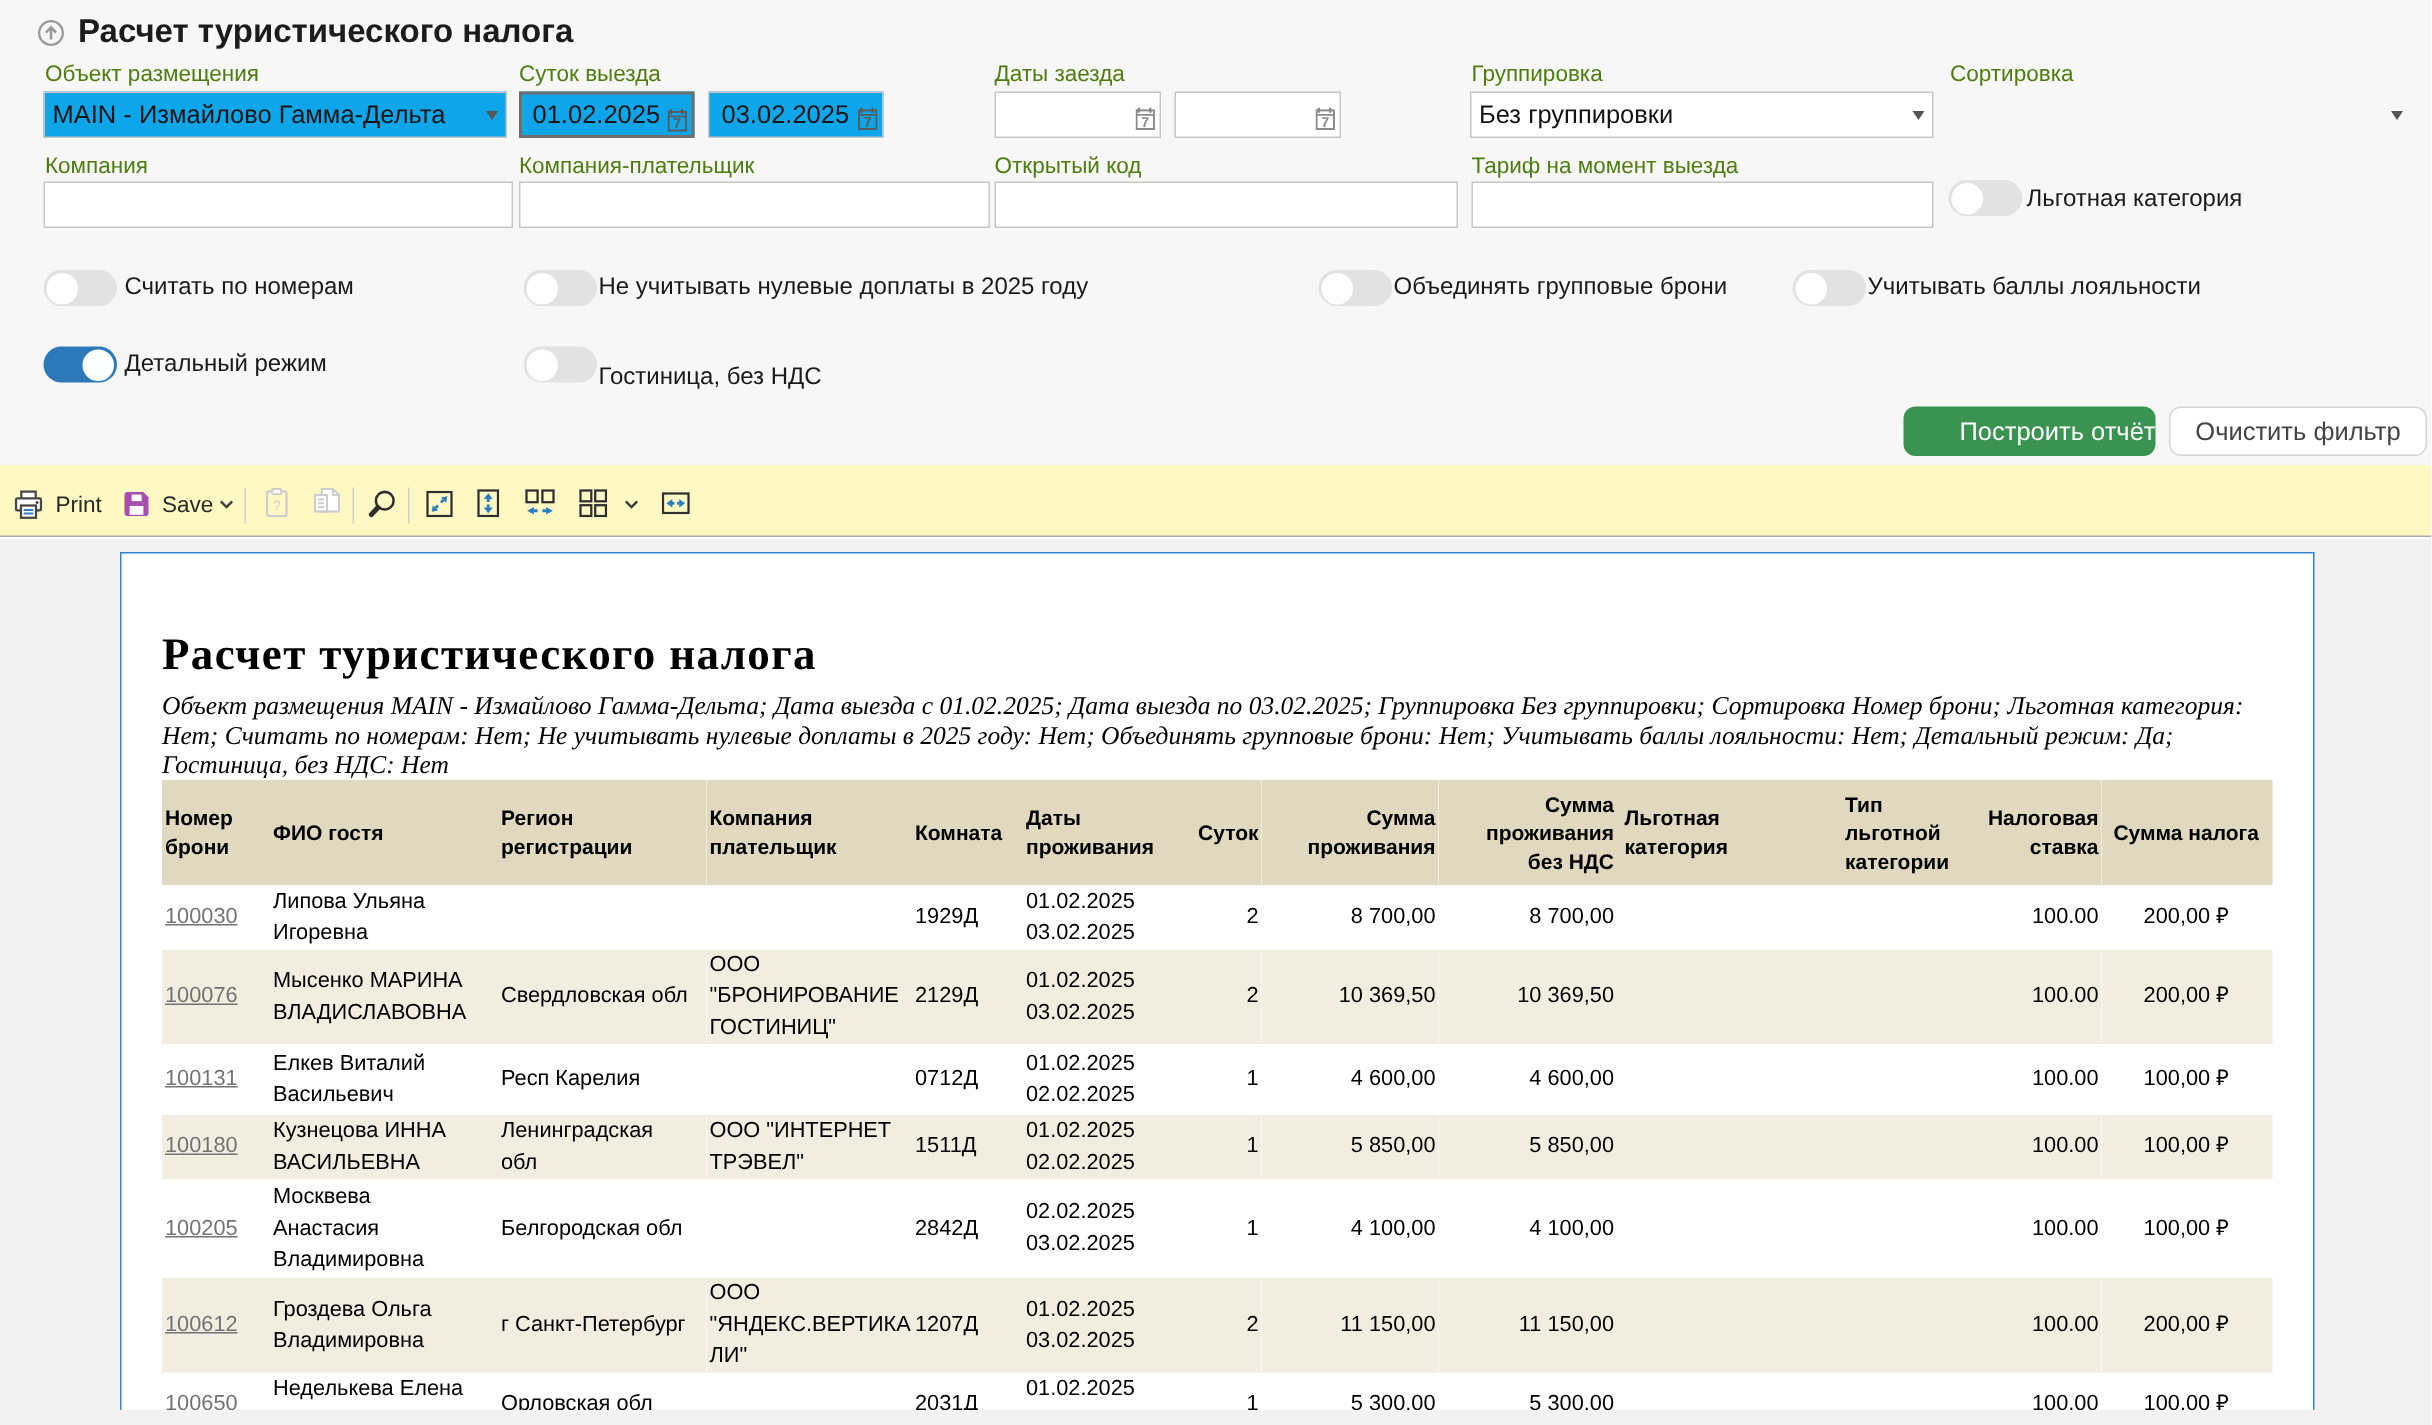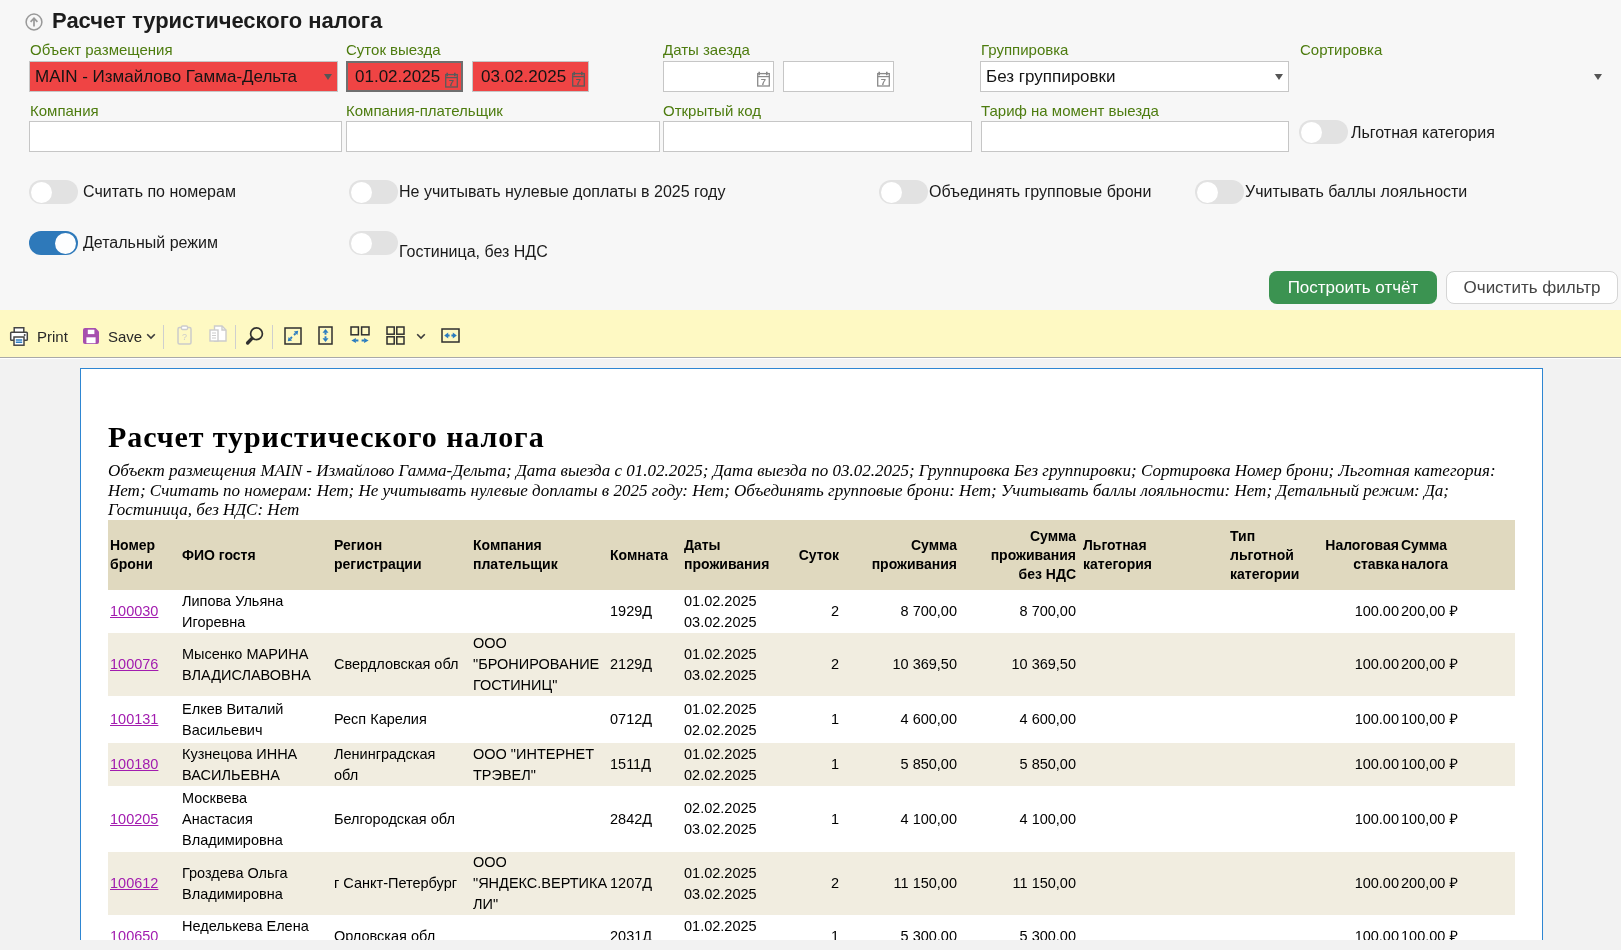--- a/index.html
+++ b/index.html
@@ -2,43 +2,43 @@
 <html><head><meta charset="utf-8">
 <style>
 *{margin:0;padding:0;box-sizing:border-box}
 html,body{width:1621px;height:950px;overflow:hidden}
 body{font-family:"Liberation Sans",sans-serif;background:#fff;position:relative}
 .abs{position:absolute}
 #filter{position:absolute;left:0;top:0;width:1621px;height:310px;background:#f7f7f7}
 .lbl{position:absolute;font-size:15px;color:#4d7c0f;white-space:nowrap}
 .inp{position:absolute;height:31px;background:#fff;border:1px solid #c6c6c6;font-size:17px;color:#141414;line-height:29px;padding-left:5px;white-space:nowrap}
 .dt{font-size:17px;letter-spacing:0;padding-left:8px}
-.yel{background:#ef4444}
+.yel{background:#0ea5e9}
 .tri{position:absolute;width:0;height:0;border-left:4.5px solid transparent;border-right:4.5px solid transparent;border-top:6px solid #555}
 .tg{position:absolute;width:49px;height:24px;border-radius:12px;background:#e2e2e2}
 .tg .k{position:absolute;left:2px;top:1.5px;width:21px;height:21px;border-radius:50%;background:#fff}
 .tg.on{background:#2e79ba}
 .tg.on .k{left:auto;right:2px;background:#fdfeff}
 .tlbl{position:absolute;font-size:16px;color:#1a1a1a;white-space:nowrap}
 #toolbar{position:absolute;left:0;top:310px;width:1621px;height:48px;background:#fef9c3;border-bottom:1px solid #a9a9a9}
 .tbtxt{position:absolute;font-size:15px;color:#282828}
 .sep{position:absolute;top:15px;width:1px;height:24px;background:#cfcfcf}
 #viewer{position:absolute;left:0;top:359px;width:1621px;height:591px;background:#f2f2f2}
 #page{position:absolute;left:80px;top:9px;width:1463px;height:573px;background:#fff;border:1.5px solid #2e86d2;overflow:hidden}
 #rtitle{position:absolute;left:27px;top:51px;font-family:"Liberation Serif",serif;font-size:30px;font-weight:bold;letter-spacing:0.9px;color:#000}
 #params{position:absolute;left:27px;top:92px;font-family:"Liberation Serif",serif;font-style:italic;font-size:17px;line-height:19.7px;color:#000}
 #rtbl{position:absolute;left:27px;top:151px;border-collapse:collapse;table-layout:fixed;width:1407px;font-size:14.5px;line-height:21px;color:#000}
 #rtbl td,#rtbl th{vertical-align:middle;overflow:hidden;padding:0}
 #rtbl th{font-size:14px;line-height:19px;font-weight:bold;text-align:left}
 .bg1{background:#e0d9bf}
 .odd{background:#f1ede0}
 #rtbl .pl{padding-left:2px;text-align:left}
 #rtbl .pr{text-align:right;padding-right:2px}
-#rtbl .pr0{text-align:left;padding-right:18px}
-#rtbl a{color:#a21caf;text-decoration:underline}
+#rtbl .pr0{text-align:center;padding-right:1px}
+#rtbl a{color:#737373;text-decoration:underline}
 svg{position:absolute;display:block}
 </style></head>
 <body>
 <div id="filter">
   <svg style="left:25px;top:13px" width="18" height="18" viewBox="0 0 18 18">
       <circle cx="9" cy="9" r="7.9" fill="none" stroke="#999" stroke-width="1.5"></circle>
       <path d="M9 13.4 V6 M5.6 8.8 L9 5.2 L12.4 8.8" fill="none" stroke="#999" stroke-width="1.7"></path>
     </svg>
   <div class="abs" style="left:52px;top:8px;font-size:22px;font-weight:bold;color:#1c1c1c">Расчет туристического налога</div>
 
@@ -115,21 +115,21 @@
 
   <div class="tg on" style="left:29px;top:231px">
       <div class="k"></div>
     </div>
   <div class="tlbl" style="left:83px;top:234px">Детальный режим</div>
   <div class="tg" style="left:349px;top:231px">
       <div class="k"></div>
     </div>
   <div class="tlbl" style="left:399px;top:243px">Гостиница, без НДС</div>
 
-  <div class="abs" style="left:1269px;top:271px;width:168px;height:33px;background:#3b9351;border-radius:8px;color:#fff;font-size:17px;text-align:center;line-height:33px">Построить отчёт</div>
+  <div class="abs" style="left:1269px;top:271px;width:168px;height:33px;background:#3b9351;border-radius:8px;color:#fff;font-size:17px;text-align:right;line-height:33px">Построить отчёт</div>
   <div class="abs" style="left:1446px;top:271px;width:172px;height:33px;background:#fff;border:1px solid #d5d5d5;border-radius:8px;color:#444;font-size:17px;text-align:center;line-height:31px">Очистить фильтр</div>
 </div>
 
 <div id="toolbar">
   <svg style="left:9px;top:16px" width="20" height="21" viewBox="0 0 20 21">
       <path d="M5.2 6.3 V1.7 H14.8 V6.3" fill="#fff" stroke="#454545" stroke-width="1.5"></path>
       <rect x="1.7" y="6.3" width="16.6" height="8" rx="0.8" fill="#fff" stroke="#454545" stroke-width="1.5"></rect>
       <circle cx="15.7" cy="9" r="1" fill="#454545"></circle>
       <rect x="5" y="11" width="10" height="8.2" fill="#fff" stroke="#454545" stroke-width="1.5"></rect>
       <path d="M6.8 14 H13.2 M6.8 16.3 H13.2" stroke="#2d7fc1" stroke-width="1.4"></path>

